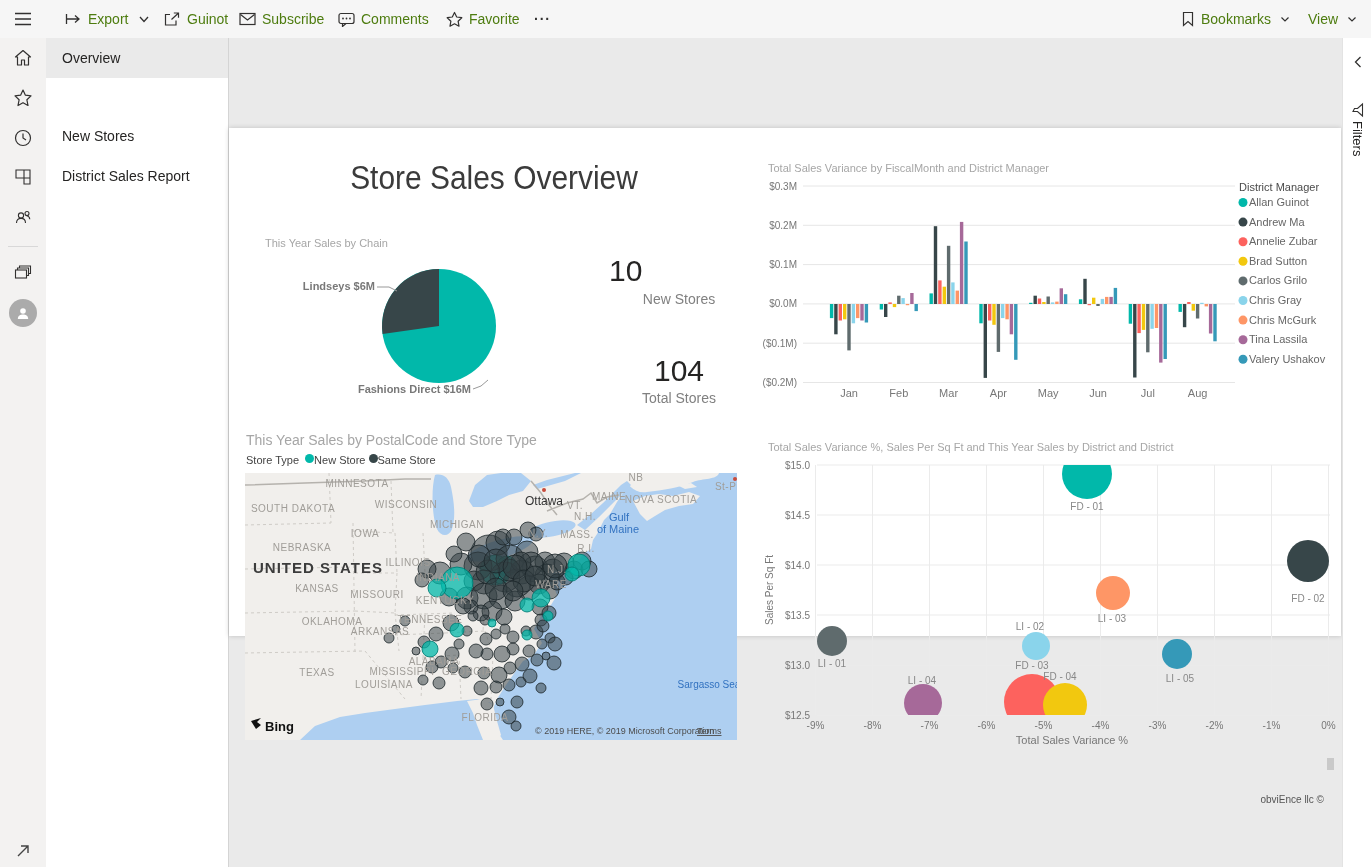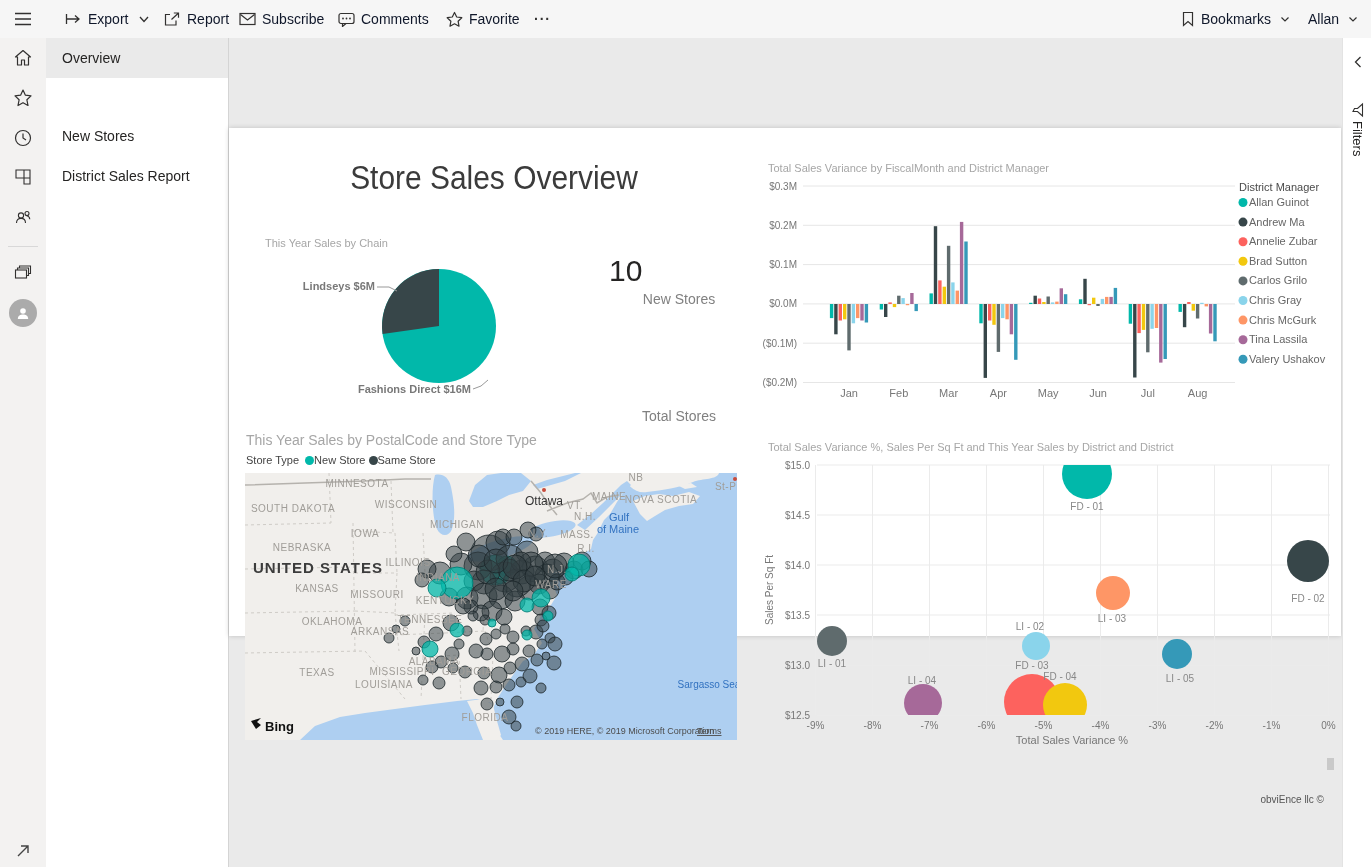--- a/index.html
+++ b/index.html
@@ -1,16 +1,16 @@
 <!DOCTYPE html>
 <html><head><meta charset="utf-8"><style>
 *{margin:0;padding:0;box-sizing:border-box}
 body{width:1371px;height:867px;position:relative;font-family:"Liberation Sans",sans-serif;background:#eaeaea;overflow:hidden}
 .topbar{position:absolute;left:0;top:0;width:1371px;height:38px;background:#f6f6f6;z-index:5}
-.tb-item{position:absolute;top:0;height:38px;display:flex;align-items:center;gap:6px;font-size:14px;color:#0f172a}
+.tb-item{position:absolute;top:0;height:38px;display:flex;align-items:center;gap:6px;font-size:14px;color:#4d7c0f}
 .rail{position:absolute;left:0;top:38px;width:46px;height:829px;background:#f3f2f1}
 .nav{position:absolute;left:46px;top:38px;width:182px;height:829px;background:#fff}
 .navdiv{position:absolute;left:228px;top:38px;width:1px;height:829px;background:#d4d4d4}
 .nav-item{position:absolute;left:0;width:182px;height:40px;line-height:40px;padding-left:16px;font-size:14px;color:#252423}
 .canvas{position:absolute;left:229px;top:38px;width:1113px;height:829px;background:#eaeaea}
 .card{position:absolute;left:0px;top:90px;width:1112px;height:508px;background:#fff;box-shadow:0 0 5px rgba(0,0,0,.18)}
 .fpane{position:absolute;left:1342px;top:38px;width:29px;height:829px;background:#fff;border-left:1px solid #e3e3e3}
 .ct{font:11px "Liberation Sans",sans-serif;fill:#a6a6a6}
 .ax{font:10px "Liberation Sans",sans-serif;fill:#777}
 .axm{font:11px "Liberation Sans",sans-serif;fill:#777}
@@ -33,21 +33,21 @@
       </svg>
       <span>Export</span>
       <svg width="14" height="14" viewBox="0 0 14 14" style="margin-left:3px">
         <path d="M3 5 L7 9.5 L11 5" stroke="#323130" stroke-width="1.3" fill="none"></path>
       </svg>
     </div>
  <div class="tb-item" style="left:163px">
       <svg width="18" height="16" viewBox="0 0 18 16" style="">
         <path d="M7 3.5 H2.5 V14 H13 V9.5 M8.5 8.5 L15 2.5 M10.8 2 H15.5 V6.7" stroke="#323130" stroke-width="1.2" fill="none"></path>
       </svg>
-      <span>Report</span>
+      <span>Guinot</span>
     </div>
  <div class="tb-item" style="left:239px">
       <svg width="17" height="14" viewBox="0 0 17 14" style="">
         <rect x="1" y="1.5" width="15" height="11" stroke="#323130" fill="none" stroke-width="1.2"></rect>
         <path d="M1.5 2.5 L8.5 8 L15.5 2.5" stroke="#323130" stroke-width="1.2" fill="none"></path>
       </svg>
       <span>Subscribe</span>
     </div>
  <div class="tb-item" style="left:338px">
       <svg width="17" height="15" viewBox="0 0 17 15" style="">
@@ -69,21 +69,21 @@
  <div class="tb-item" style="left:1181px">
       <svg width="14" height="16" viewBox="0 0 14 16" style="">
         <path d="M2.5 1.5 h9 v13 L7 10.5 L2.5 14.5 Z" stroke="#323130" stroke-width="1.2" fill="none"></path>
       </svg>
       <span>Bookmarks</span>
       <svg width="12" height="12" viewBox="0 0 12 12" style="margin-left:2px">
         <path d="M2.5 4.5 L6 8 L9.5 4.5" stroke="#323130" stroke-width="1.2" fill="none"></path>
       </svg>
     </div>
  <div class="tb-item" style="left:1308px">
-      <span>Allan</span>
+      <span>View</span>
       <svg width="12" height="12" viewBox="0 0 12 12" style="margin-left:2px">
         <path d="M2.5 4.5 L6 8 L9.5 4.5" stroke="#323130" stroke-width="1.2" fill="none"></path>
       </svg>
     </div>
 </div>
 
 <div class="rail">
  <div style="position:absolute;left:13px;top:10px"><svg width="20" height="20" viewBox="0 0 20 20" style="">
         <path d="M10 2.5 L2.5 9 H4.5 V17 H8.5 V12 H11.5 V17 H15.5 V9 H17.5 Z" stroke="#323130" stroke-width="1.2" fill="none" stroke-linejoin="round"></path>
       </svg></div>
@@ -133,21 +133,22 @@
 <text x="36" y="119" class="ct">This Year Sales by Chain</text>
 <circle cx="210" cy="198" r="57" fill="#01B8AA"></circle>
 <path d="M 210 198 L 153.6 206.1 A 57 57 0 0 1 210 141 Z" fill="#374649"></path>
 <polyline points="148,159 160,159 168,163" fill="none" stroke="#999" stroke-width="1"></polyline>
 <text x="146" y="162" text-anchor="end" class="pl">Lindseys $6M</text>
 <polyline points="244,261 252,258 259,252" fill="none" stroke="#999" stroke-width="1"></polyline>
 <text x="242" y="265" text-anchor="end" class="pl">Fashions Direct $16M</text>
 </svg>
   <div style="position:absolute;left:380px;top:126px;width:140px;font-size:30px;color:#252423">10</div>
   <div style="position:absolute;left:380px;top:163px;width:140px;text-align:center;font-size:14px;color:#808080">New Stores</div>
-  <div style="position:absolute;left:380px;top:280px;width:140px;text-align:center;font-size:14px;color:#808080">Total Stores</div>
+  <div style="position:absolute;left:380px;top:226px;width:140px;text-align:center;font-size:30px;color:#252423">104</div>
+  <div style="position:absolute;left:380px;top:262px;width:140px;text-align:center;font-size:14px;color:#808080">Total Stores</div>
   <svg style="position:absolute;left:529px;top:32px" width="582" height="245" viewBox="-10 0 582 245">
 <text x="0" y="12" class="ct">Total Sales Variance by FiscalMonth and District Manager</text>
 <line x1="35" y1="26.0" x2="467" y2="26.0" stroke="#e6e6e6" stroke-width="1"></line>
         <text x="29" y="29.5" text-anchor="end" class="ax">$0.3M</text>
         <line x1="35" y1="65.3" x2="467" y2="65.3" stroke="#e6e6e6" stroke-width="1"></line>
         <text x="29" y="68.8" text-anchor="end" class="ax">$0.2M</text>
         <line x1="35" y1="104.6" x2="467" y2="104.6" stroke="#e6e6e6" stroke-width="1"></line>
         <text x="29" y="108.1" text-anchor="end" class="ax">$0.1M</text>
         <line x1="35" y1="143.9" x2="467" y2="143.9" stroke="#e6e6e6" stroke-width="1"></line>
         <text x="29" y="147.4" text-anchor="end" class="ax">$0.0M</text>
@@ -249,21 +250,21 @@
         <circle cx="475" cy="140.5" r="4.5" fill="#8AD4EB"></circle>
         <text x="481" y="144.0" class="leg">Chris Gray</text>
         <circle cx="475" cy="160.1" r="4.5" fill="#FE9666"></circle>
         <text x="481" y="163.6" class="leg">Chris McGurk</text>
         <circle cx="475" cy="179.7" r="4.5" fill="#A66999"></circle>
         <text x="481" y="183.2" class="leg">Tina Lassila</text>
         <circle cx="475" cy="199.3" r="4.5" fill="#3599B8"></circle>
         <text x="481" y="202.8" class="leg">Valery Ushakov</text>
 </svg>
   <div style="position:absolute;left:17px;top:304px;font-size:14px;color:#a6a6a6">This Year Sales by PostalCode and Store Type</div>
-  <div style="position:absolute;left:17px;top:326px;font-size:11px;color:#444;display:flex;align-items:center">Store Type&nbsp;&nbsp;<span style="width:9px;height:9px;border-radius:50%;background:#01B8AA;display:inline-block"></span>New Store&nbsp;<span style="width:9px;height:9px;border-radius:50%;background:#374649;display:inline-block"></span>Same Store</div>
+  <div style="position:absolute;left:17px;top:326px;font-size:11px;color:#444;display:flex;align-items:flex-start">Store Type&nbsp;&nbsp;<span style="width:9px;height:9px;border-radius:50%;background:#01B8AA;display:inline-block"></span>New Store&nbsp;<span style="width:9px;height:9px;border-radius:50%;background:#374649;display:inline-block"></span>Same Store</div>
   <svg style="position:absolute;left:16px;top:345px" width="492" height="267" viewBox="0 0 492 267">
 <rect width="492" height="267" fill="#f1efec"></rect>
 
 <path d="M 385 0 L 492 0 L 492 267 L 258 267 L 252 258 244 252 248 236 252 226 261 212 268 202 278 188 288 183 297 170 289 156 293 150 297 140 306 132 312 122 308 112 300 114 304 106 310 98 322 94 328 90 335 86 338 81 346 76 348 67 352 61 359 47 365 41 372 29 378 20 Z" fill="#aecff1"></path>
 
 <path d="M 378 0 L 474 0 C 472 7 458 5 448 9 C 434 15 418 17 402 19 C 390 21 381 12 378 0 Z" fill="#f1efec"></path>
 
 <path d="M 388 28 L 400 23 414 21 428 23 444 19 455 23 448 31 434 33 420 37 410 43 402 48 395 41 Z" fill="#f1efec"></path>
 
 <path d="M 432 12 L 446 10 452 14 440 16 Z" fill="#f1efec"></path>

